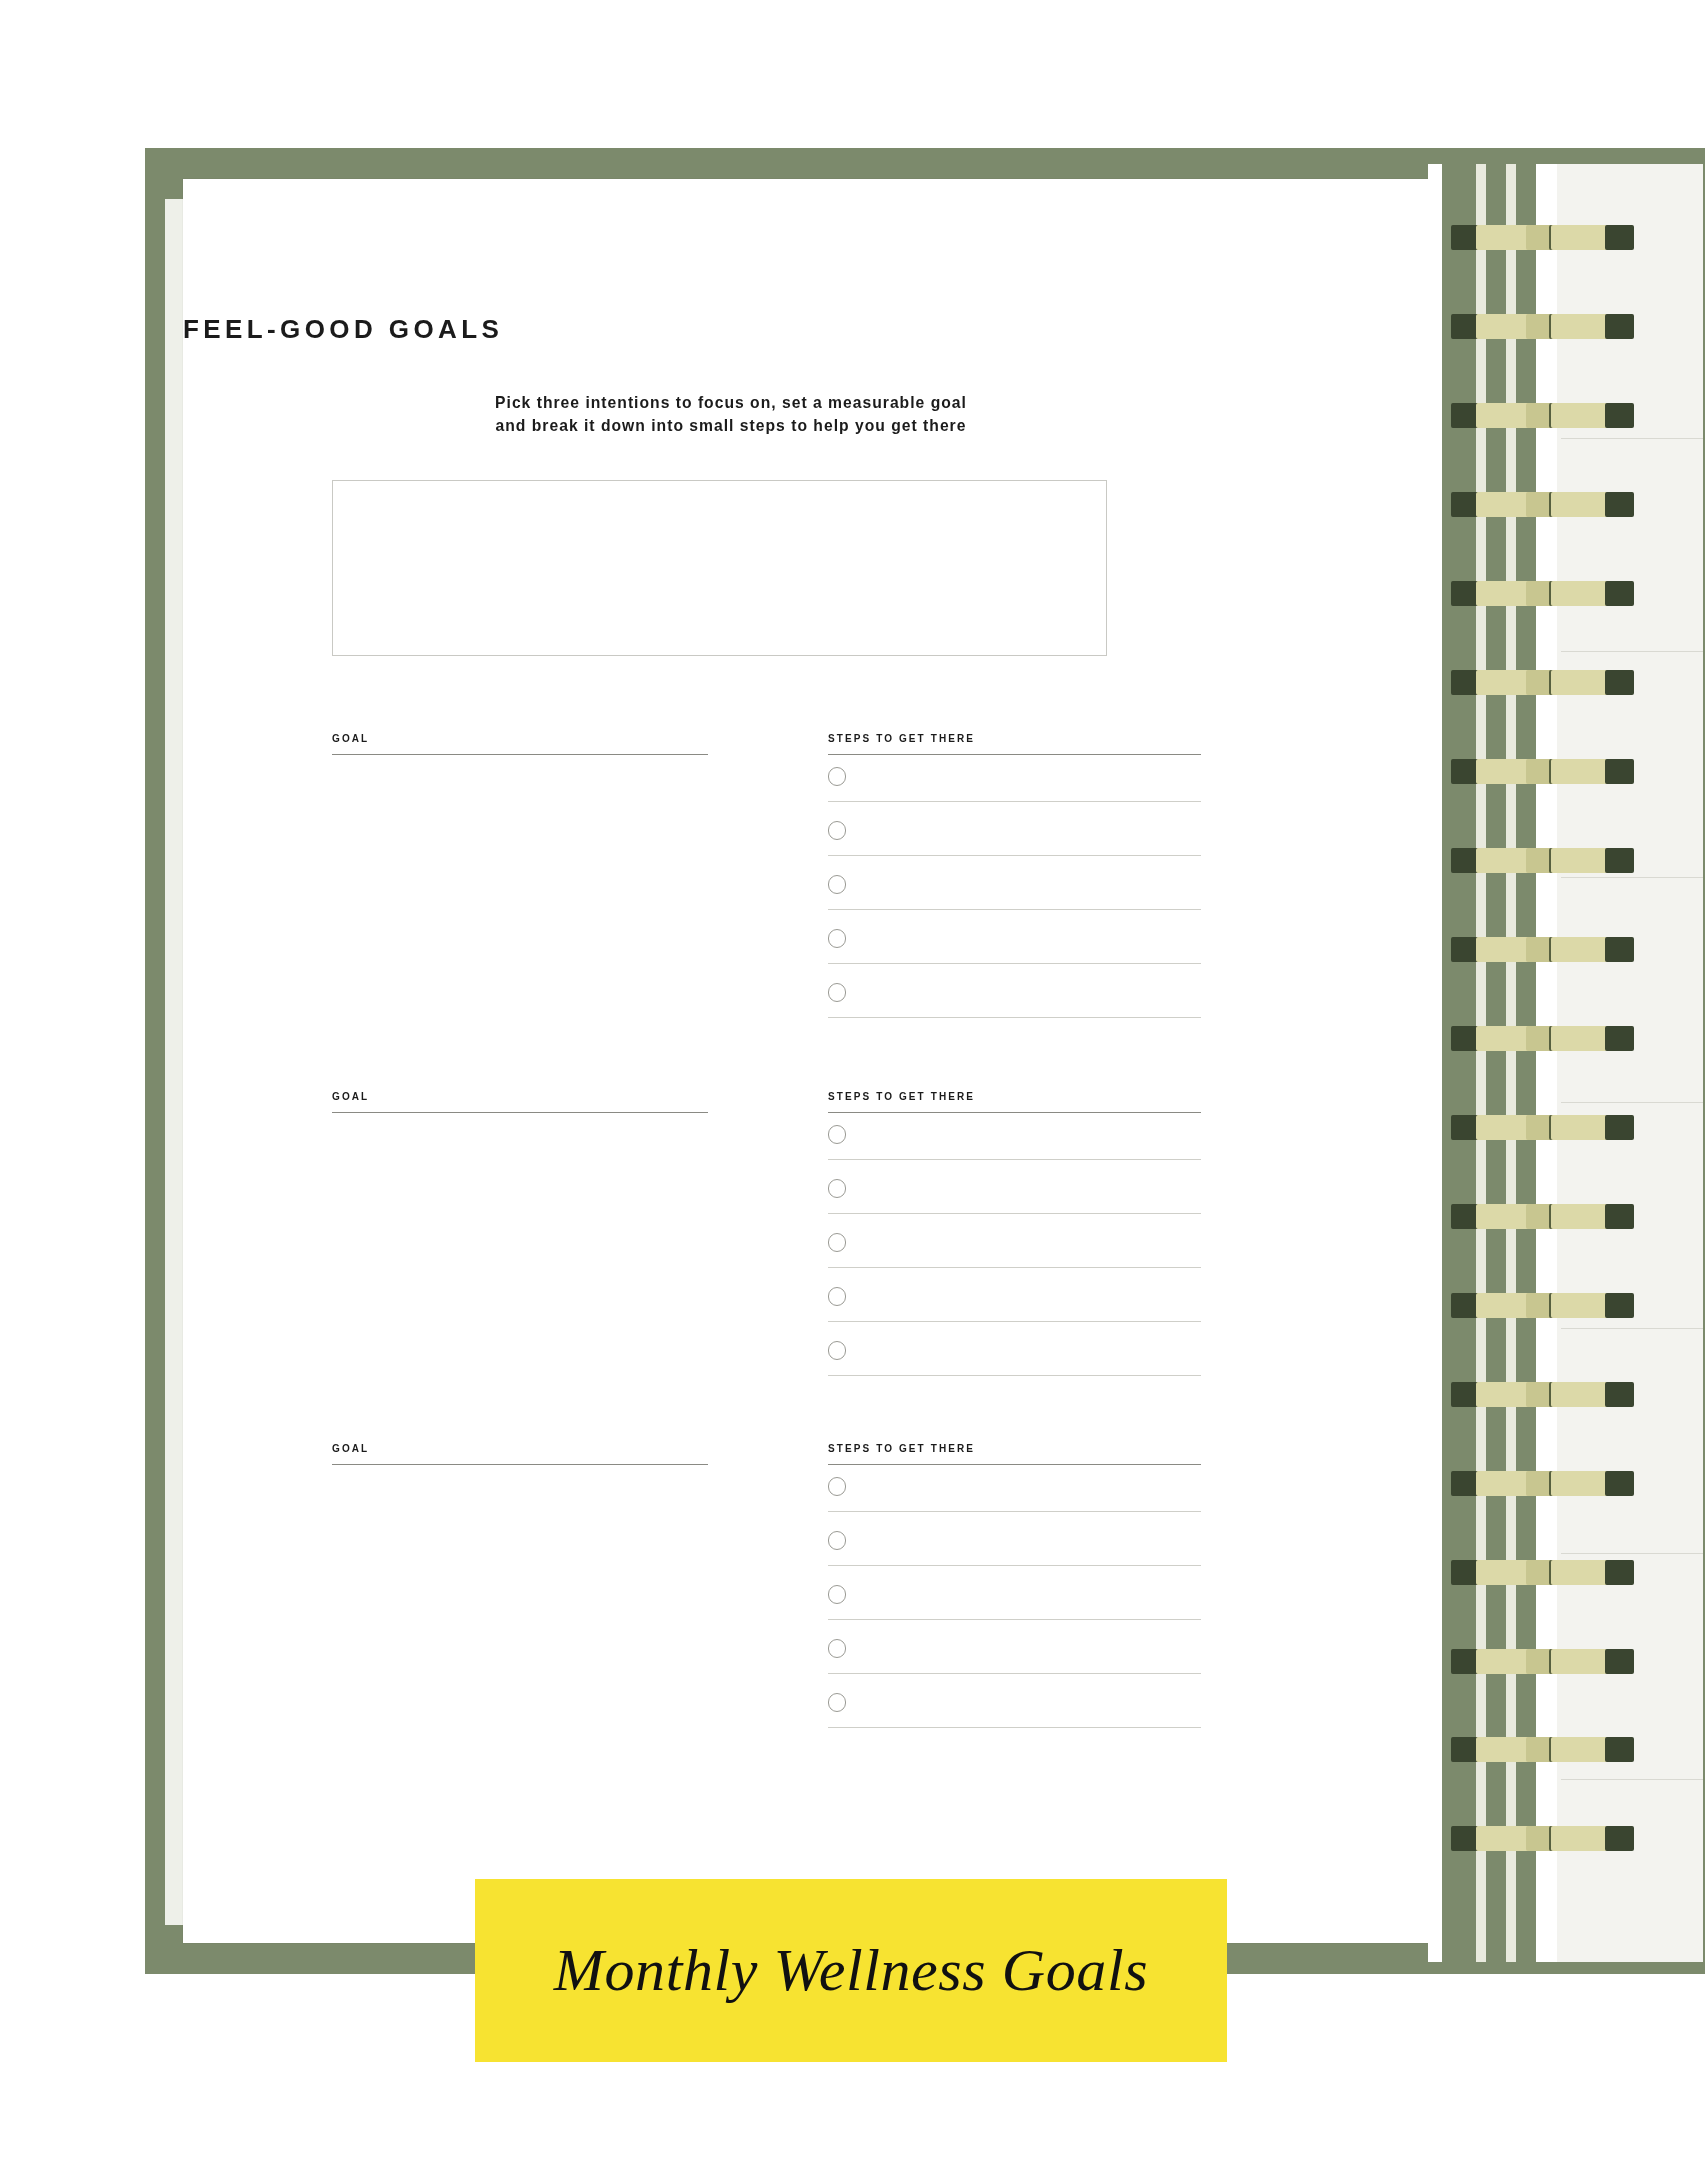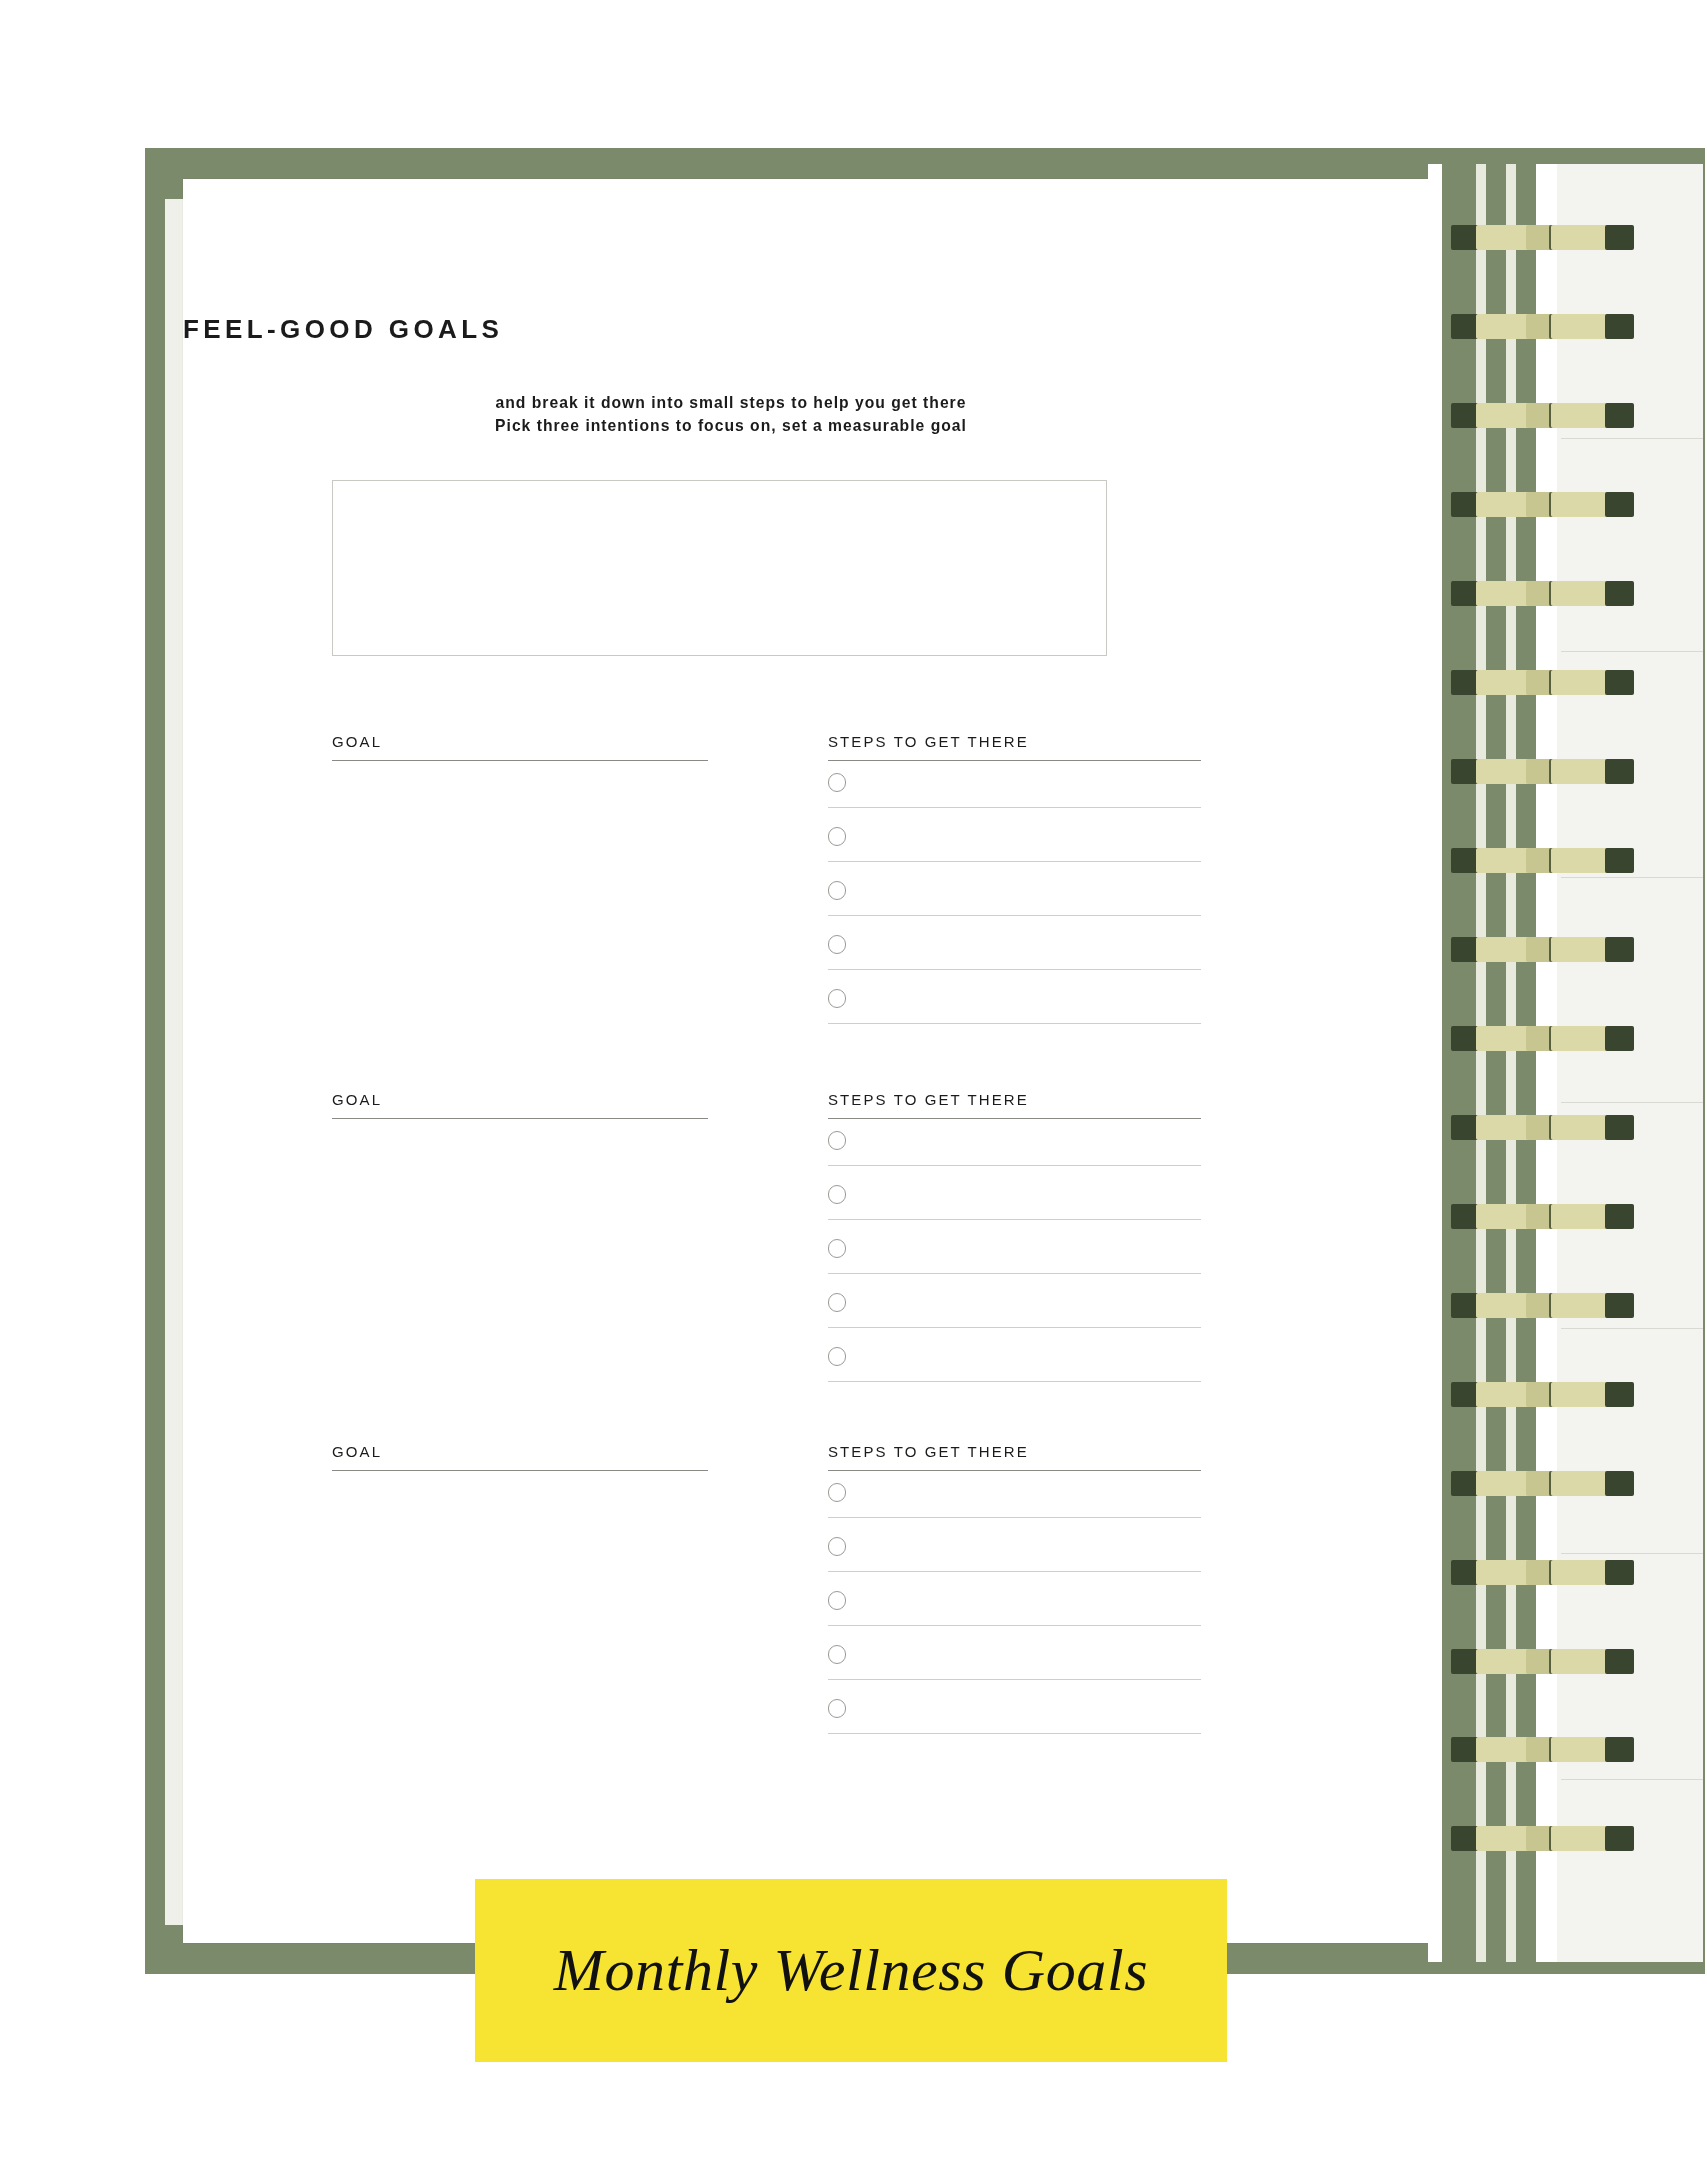--- a/index.html
+++ b/index.html
@@ -169,22 +169,22 @@
     border: 0.9px solid #c9c9c4;
     background: #ffffff;
   }
 
   
   .goal-block { position: absolute; left: 0; width: 100%; }
   .col-left  { position: absolute; left: 149px; width: 376px; }
   .col-right { position: absolute; left: 645px; width: 373px; }
 
   .field-label {
-    font-size: 15px;
-    font-weight: normal;
+    font-size: 10px;
+    font-weight: bold;
     letter-spacing: 2.1px;
     color: #1b1b1b;
     white-space: nowrap;
   }
   .rule {
     margin-top: 10px;
     height: 0.9px;
     background: #8a8a84;
     width: 100%;
   }
@@ -430,22 +430,22 @@
         <div class="seg bar-r"></div>
         <div class="seg cap-r"></div>
       </div>
     </div>
 
   <div class="content">
 
     <div class="doc-title">FEEL-GOOD GOALS</div>
 
     <div class="doc-subtitle">
+      <div>Pick three intentions to focus on, set a measurable goal</div>
       <div>and break it down into small steps to help you get there</div>
-      <div>Pick three intentions to focus on, set a measurable goal</div>
     </div>
 
     <div class="intention-box"></div>
 
     <div id="goal-blocks">
         <div class="goal-block" style="top: 554px;">
           <div class="col-left">
             <div class="field-label">GOAL</div>
             <div class="rule"></div>
           </div>

